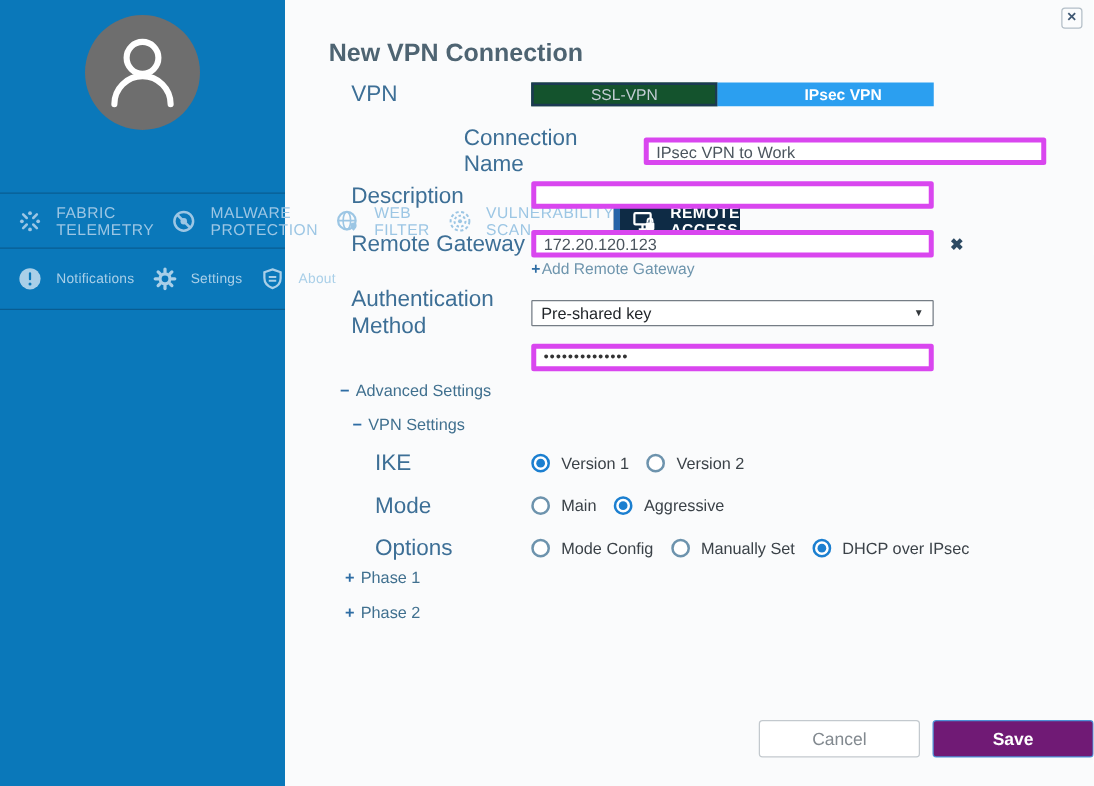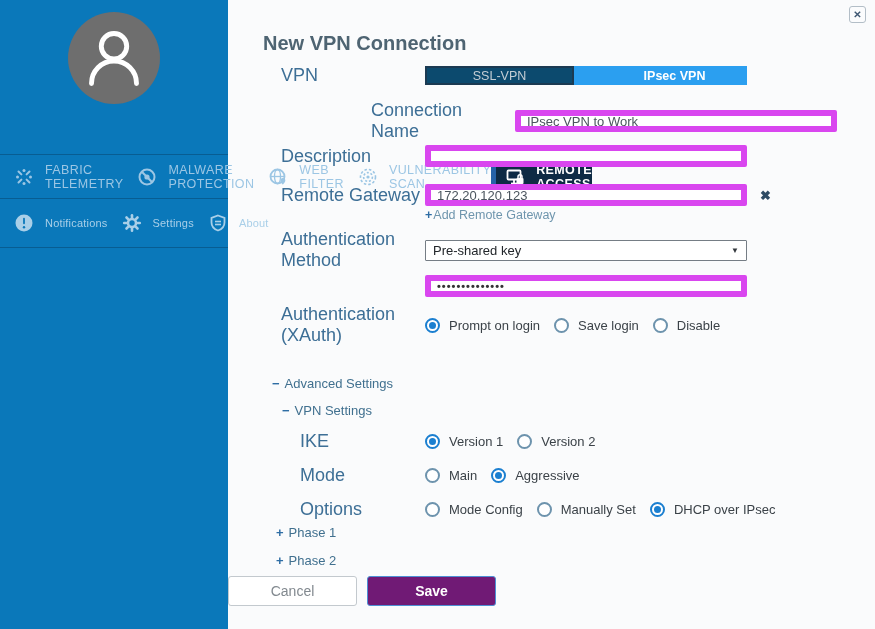--- a/index.html
+++ b/index.html
@@ -22,24 +22,24 @@
   .close-btn { position:absolute; top:6px; right:9px; width:17px; height:17px; border:1px solid #b3bec7; border-radius:3px; background:#fbfcfd; color:#3f5873; font-size:10px; font-weight:bold; line-height:15px; text-align:center; cursor:pointer; padding:0; font-family:"Liberation Sans", sans-serif; }
   h1.page-title { font-size:20px; font-weight:600; color:#4e6472; height:24px; line-height:24px; margin-bottom:10px; }
 
   .form { margin-left:18px; width:556px; }
   .row { display:flex; align-items:center; }
   .lbl { width:144px; flex-shrink:0; font-size:18px; color:#3d6f96; }
   .lbl.indent { padding-left:19px; }
 
   .toggle { display:flex; width:322px; height:19px; }
   .toggle .seg { flex:1; display:flex; align-items:center; justify-content:center; font-size:12.5px; cursor:pointer; }
-  .toggle .seg.off { background:#0c4a6e; border:2px solid #1b3a52; color:#c3cdd4; }
+  .toggle .seg.off { background:#14532d; border:2px solid #1b3a52; color:#c3cdd4; }
   .toggle .seg.on { background:#2b9ff0; color:#ffffff; font-weight:bold;padding-left:28px; }
 
-  input.txt { width:322px; height:22px; border:6px solid #d946ef; border-radius:2px; padding:0 6px; font-size:13px; color:#4b555e; background:#fff; font-family:"Liberation Sans", sans-serif; }
+  input.txt { width:322px; height:22px; border:4px solid #d946ef; border-radius:2px; padding:0 6px; font-size:13px; color:#4b555e; background:#fff; font-family:"Liberation Sans", sans-serif; }
   input.pwd { font-size:11px; font-weight:bold; letter-spacing:1px; color:#333; }
   .selectbox { width:322px; height:21px; border:1px solid #757d85; border-radius:1px; background:#fff; display:flex; align-items:center; justify-content:space-between; padding:0 7px; font-size:13px; color:#22262a; cursor:pointer; }
   .selectbox .caret { font-size:8px; color:#33383d; }
 
   .clear-x { margin-left:13px; font-size:13px; font-weight:bold; color:#2c4a63; cursor:pointer; }
   .add-link { margin-left:144px; height:16px; display:flex; align-items:center; font-size:12.5px; cursor:pointer; }
   .add-link .plus { color:#2e6da4; font-weight:bold; margin-right:1px; }
   .add-link .txt-l { color:#6e95ad; }
 
   .grp { display:inline-flex; align-items:center; margin-right:14px; cursor:pointer; }
@@ -48,21 +48,21 @@
   .radio.sel::after { content:""; position:absolute; left:2px; top:2px; right:2px; bottom:2px; border-radius:50%; background:#1b7fd0; }
   .grp .opt-lbl { margin-left:9px; font-size:13px; color:#3b4248; }
   .checkbox { width:16px; height:16px; border:2px solid #5b87a5; border-radius:2px; background:#fff; flex-shrink:0; }
 
   .expander { display:flex; align-items:center; font-size:13px; color:#40708f; height:16px; cursor:pointer; }
   .expander .pm { color:#2e6da4; font-weight:bold; margin-right:5px; font-size:13px; }
   .expander.adv { margin-left:-9px; }
   .expander.vpnset { margin-left:1px; }
   .expander.phase { margin-left:-5px; height:15px; }
 
-  .footer { position:absolute; top:576px; left:0; right:0; display:flex; justify-content:flex-start; gap:10px; }
+  .footer { position:absolute; top:576px; left:0; right:0; display:flex; justify-content:flex-end; gap:10px;padding-left:33px; }
   .btn { width:129px; height:30px; border-radius:3px; font-size:14px; cursor:pointer; font-family:"Liberation Sans", sans-serif; }
   .btn.cancel { background:#ffffff; border:1px solid #c3c9ce; color:#82898f; }
   .btn.save { background:#701a75; border:1px solid #4d90d5; color:#ffffff; font-weight:bold; }
 
   
   .mb-vpn { margin-bottom:14px; }
   .mb-conn { margin-bottom:3px;justify-content:flex-end; }
   .mb-desc { margin-bottom:17px; }
   .mb-rg { margin-bottom:1px; }
   .mb-addlink { margin-bottom:6px; }
@@ -238,35 +238,20 @@
           <span>Pre-shared key</span>
           <span class="caret">▼</span>
         </div>
       </div>
 
       <div class="row mb-pwd">
         <span class="lbl"></span>
         <input class="txt pwd" type="text" value="••••••••••••••" style="">
       </div>
 
-      <div class="row mb-xauth">
-        <span class="lbl">Authentication (XAuth)</span>
-        <span class="grp">
-          <span class="radio sel"></span>
-          <span class="opt-lbl">Prompt on login</span>
-        </span>
-        <span class="grp">
-          <span class="radio"></span>
-          <span class="opt-lbl">Save login</span>
-        </span>
-        <span class="grp">
-          <span class="radio"></span>
-          <span class="opt-lbl">Disable</span>
-        </span>
-      </div>
 
       <div class="expander adv mb-adv">
         <span class="pm">−</span>
         <span>Advanced Settings</span>
       </div>
 
       <div class="expander vpnset mb-vpnset">
         <span class="pm">−</span>
         <span>VPN Settings</span>
       </div>

